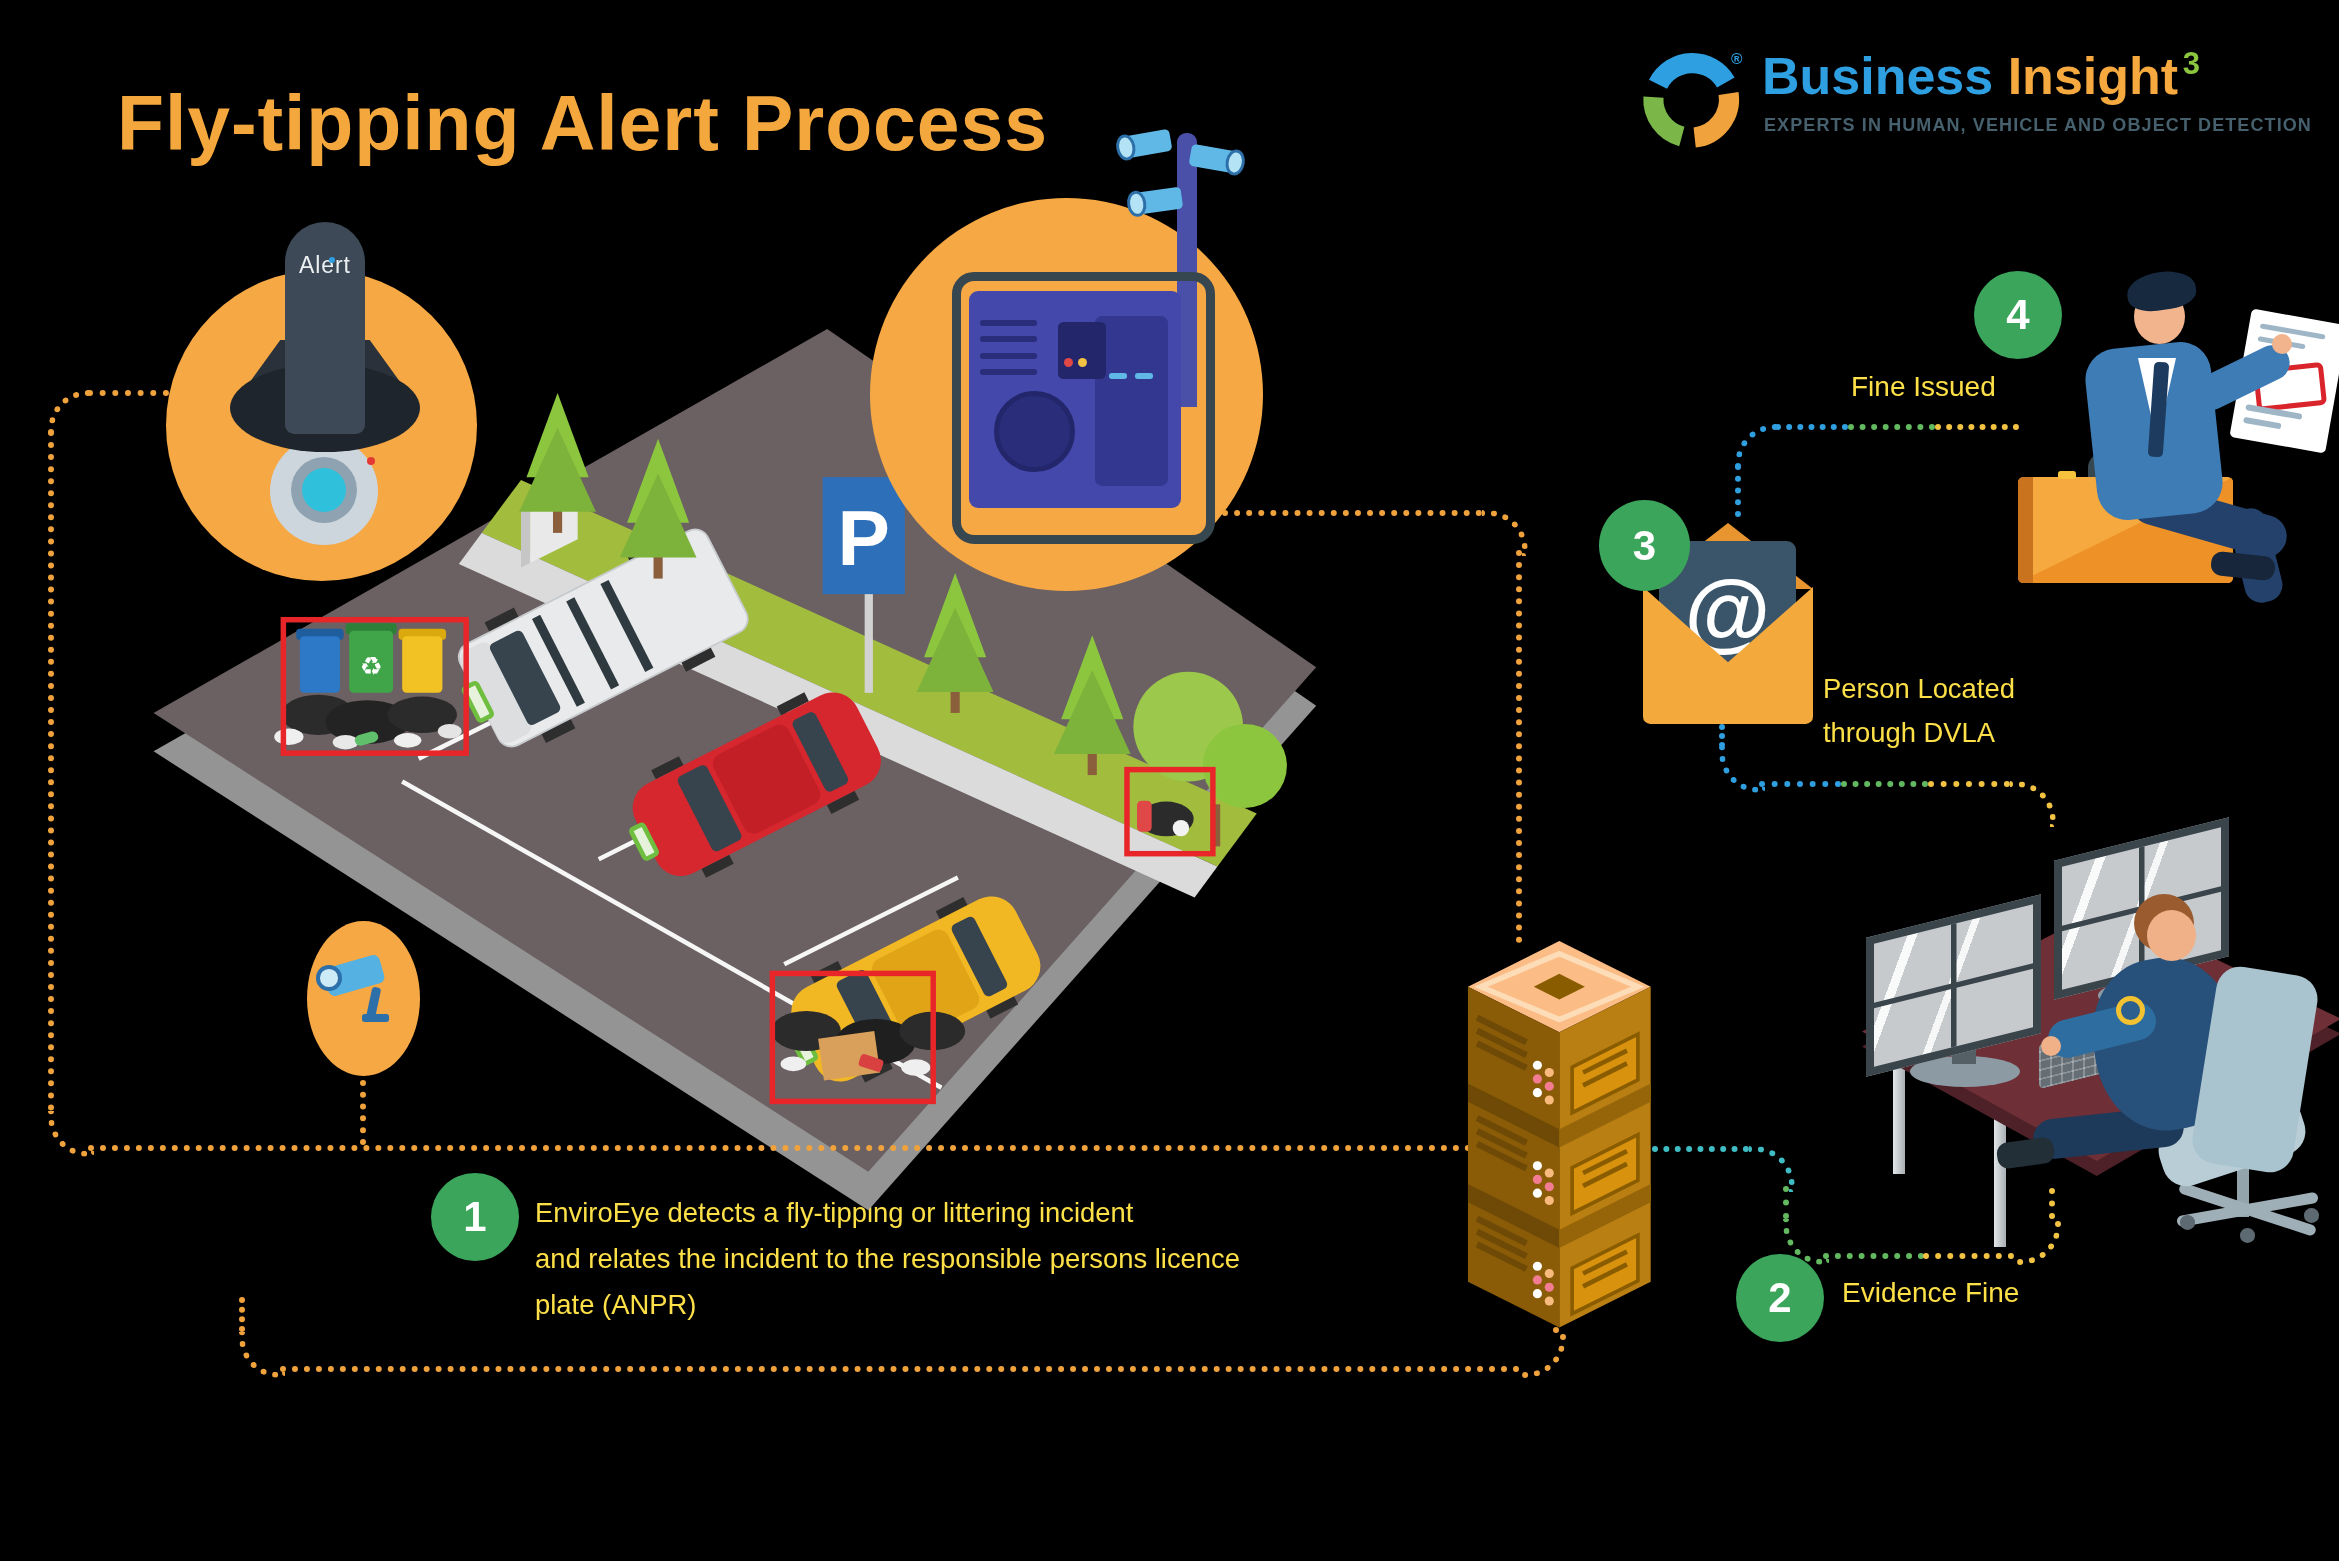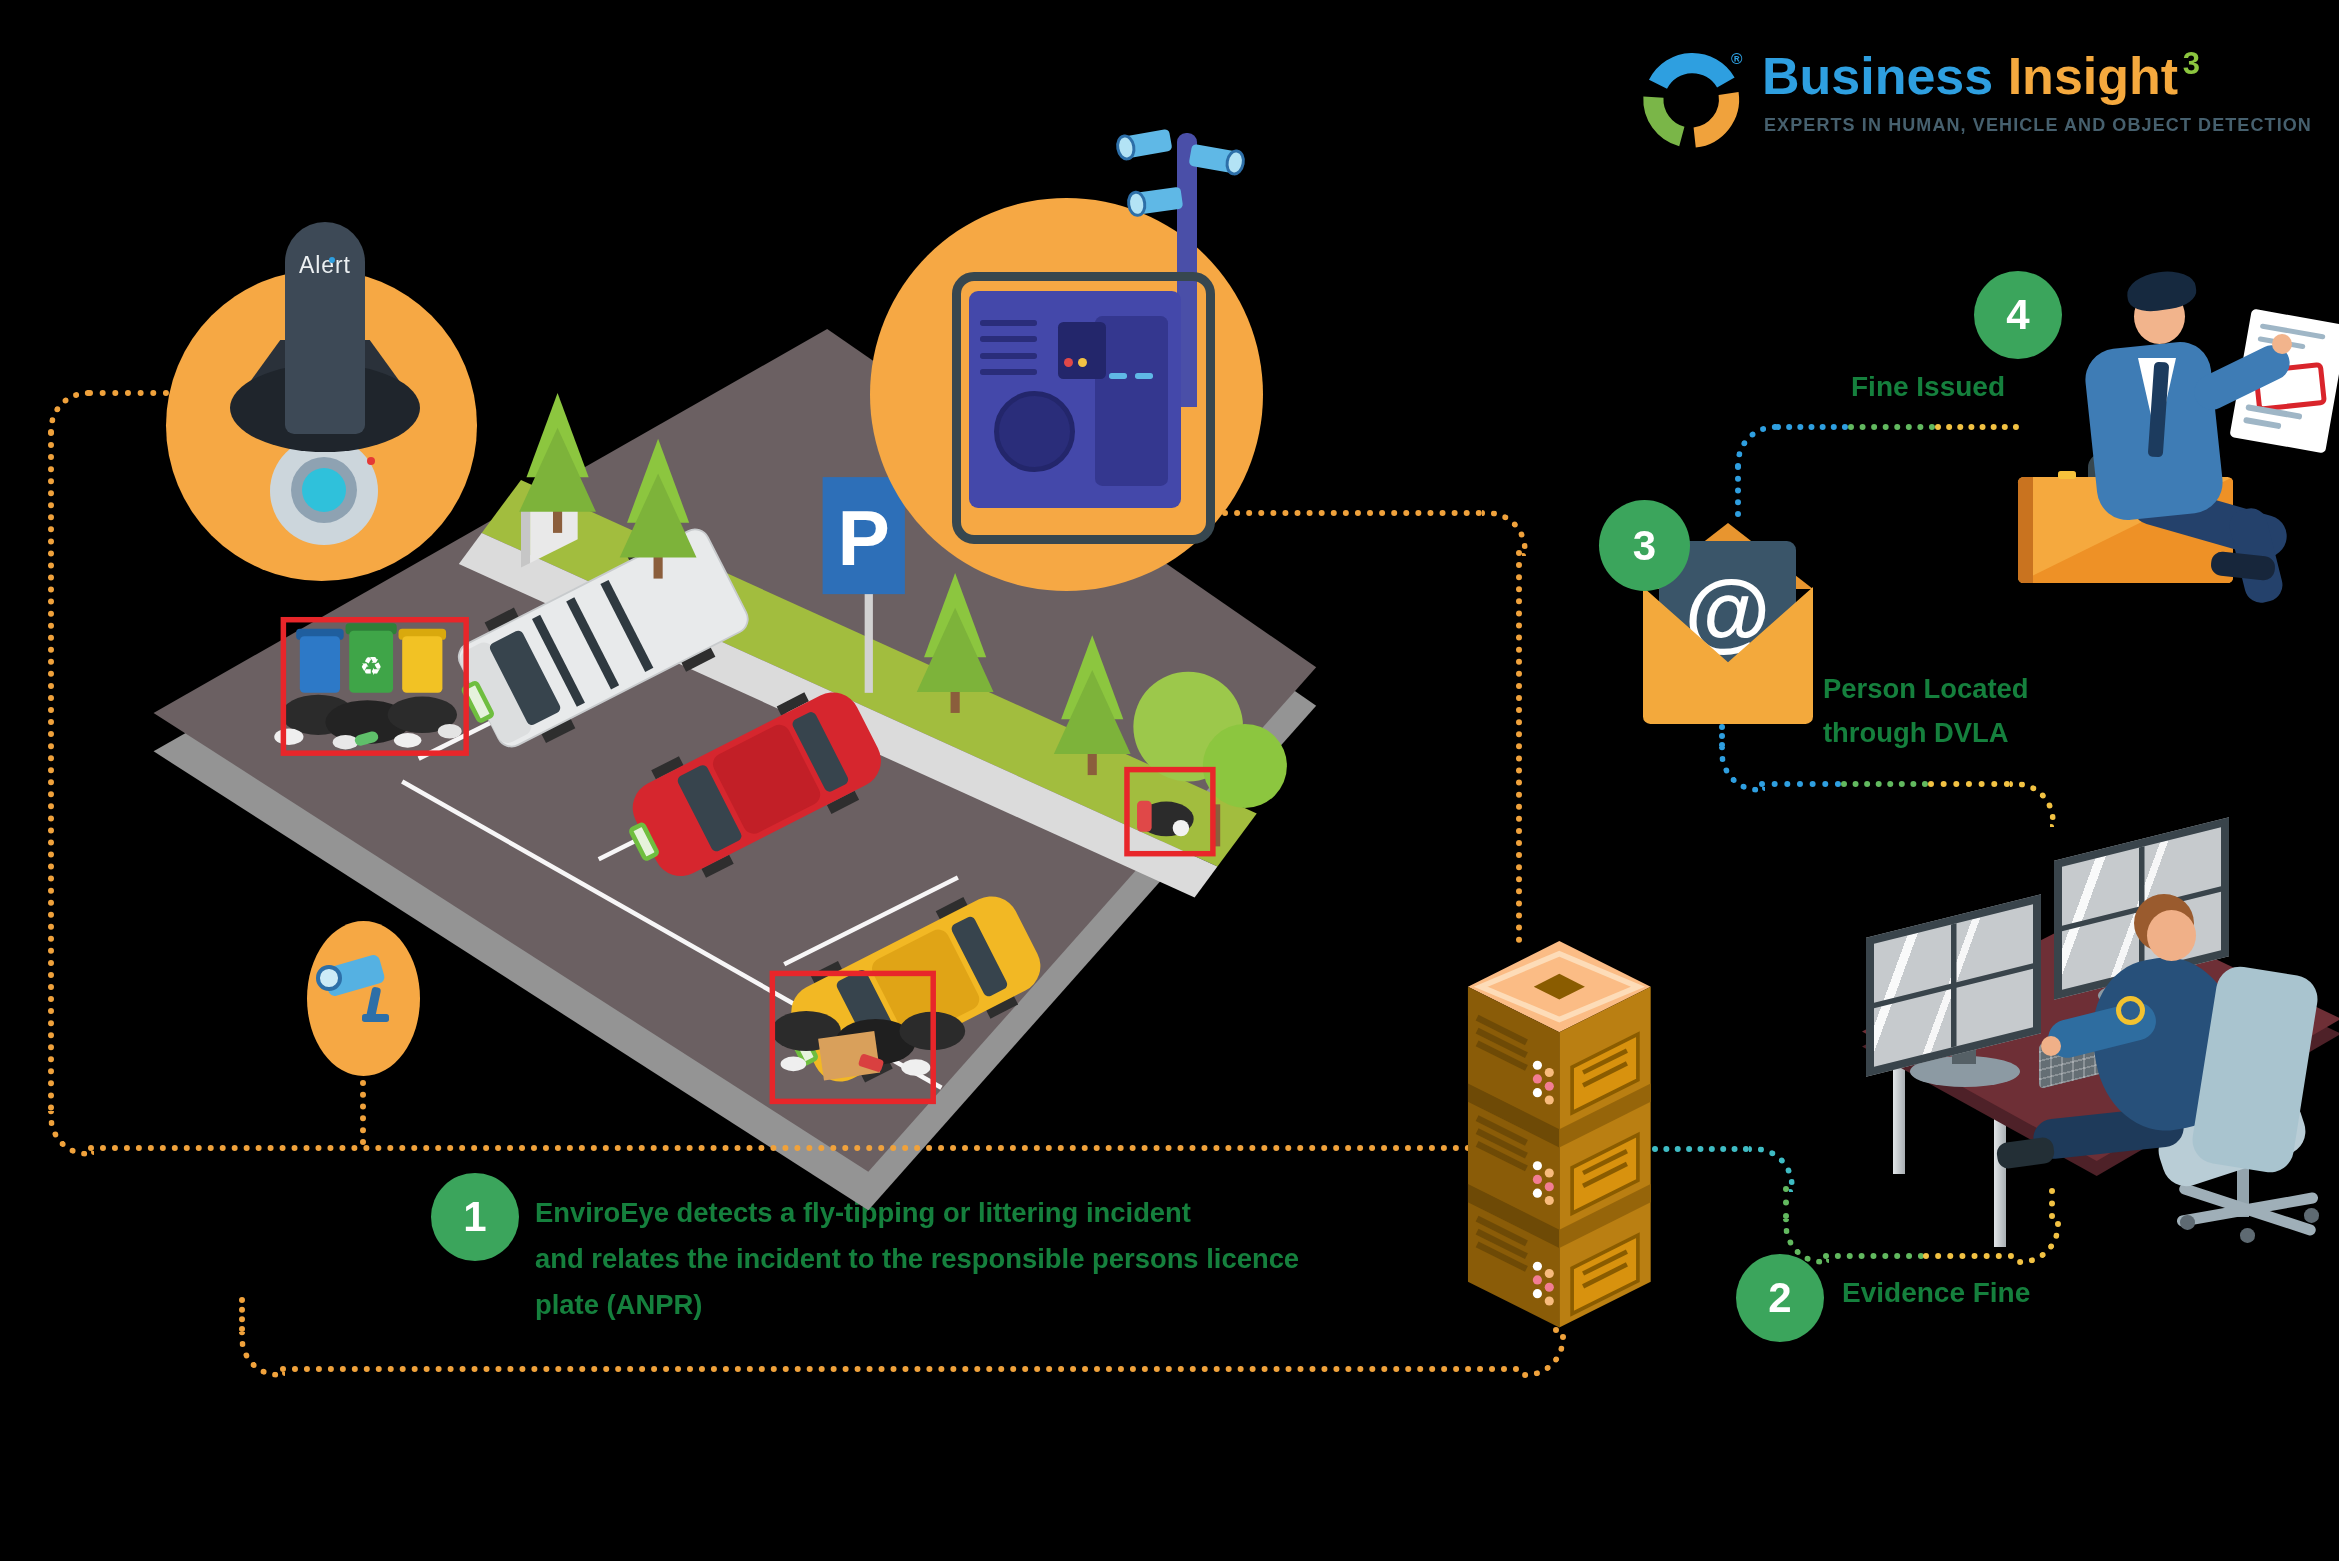--- a/index.html
+++ b/index.html
@@ -1,21 +1,21 @@
 <!DOCTYPE html>
 <html style="font-size:14.6px"><head>
 <meta charset="utf-8">
 <style>
   html,body{margin:0;padding:0;background:#000;}
   #stage{position:relative;width:2339px;height:1562px;background:#000;overflow:hidden;
          font-family:"Liberation Sans",sans-serif;}
   .abs{position:absolute;}
   
   .title{left:117px;top:79px;font-size:77px;font-weight:bold;color:#F3A73C;letter-spacing:0.9px;}
-  .steptxt{color:#15803d;font-weight:bold;}
+  .steptxt{color:#fde047;font-weight:normal;}
   .stepnum{width:88px;height:88px;border-radius:50%;background:#3BA55C;color:#fff;
            display:flex;align-items:center;justify-content:center;font-size:42px;font-weight:bold;z-index:6;}
   
   .dh{height:0;border-top:6.4px dotted #F0A23C;z-index:2;}
   .dv{width:0;border-left:6.4px dotted #F0A23C;z-index:2;}
   .ctl{width:40px;height:40px;border-top:6.4px dotted #F0A23C;border-left:6.4px dotted #F0A23C;border-top-left-radius:40px;z-index:2;}
   .ctr{width:40px;height:40px;border-top:6.4px dotted #F0A23C;border-right:6.4px dotted #F0A23C;border-top-right-radius:40px;z-index:2;}
   .cbl{width:40px;height:40px;border-bottom:6.4px dotted #F0A23C;border-left:6.4px dotted #F0A23C;border-bottom-left-radius:40px;z-index:2;}
   .cbr{width:40px;height:40px;border-bottom:6.4px dotted #F0A23C;border-right:6.4px dotted #F0A23C;border-bottom-right-radius:40px;z-index:2;}
   .blue{border-color:#2F9FE0;} .teal{border-color:#3FBCC4;} .green{border-color:#62B95F;} .yellow{border-color:#F2C243;}
@@ -111,20 +111,21 @@
   .off-hand{left:2041px;top:1036px;width:20px;height:20px;background:#F0B088;border-radius:50%;z-index:8;}
   .off-badge{left:2116px;top:996px;width:29px;height:29px;background:#2D5F8E;border:5.5px solid #F2C230;border-radius:50%;box-sizing:border-box;z-index:8;}
   .off-hair{left:2134px;top:894px;width:60px;height:58px;background:#9A5B2E;border-radius:50%;z-index:7;}
   .off-head{left:2147px;top:910px;width:49px;height:51px;background:#F0B088;border-radius:50%;z-index:8;}
 </style>
 </head>
 <body>
 
 <div id="stage">
 
+  <div class="abs title">Fly-tipping Alert Process</div>
 
   <div class="abs" style="left:1636px;top:44px;width:676px;height:110px;">
     <svg class="abs" style="left:0;top:0;" width="110" height="110" viewBox="0 0 120 120">
       <path d="M 24,44 A 42,42 0 0 1 98,42" stroke="#2E9FE0" stroke-width="22" fill="none"></path>
       <path d="M 19,58 A 42,42 0 0 0 50,101" stroke="#7AB648" stroke-width="22" fill="none"></path>
       <path d="M 64,102 A 42,42 0 0 0 101,54" stroke="#F0A23C" stroke-width="22" fill="none"></path>
     </svg>
     <span class="abs" style="left:95px;top:5.5px;font-size:15.5px;color:#2E9FE0;font-weight:bold;">®</span>
     <div class="abs logo-text" style="left:126px;top:1.8px;">
       <span class="logo-blue">Business</span>

